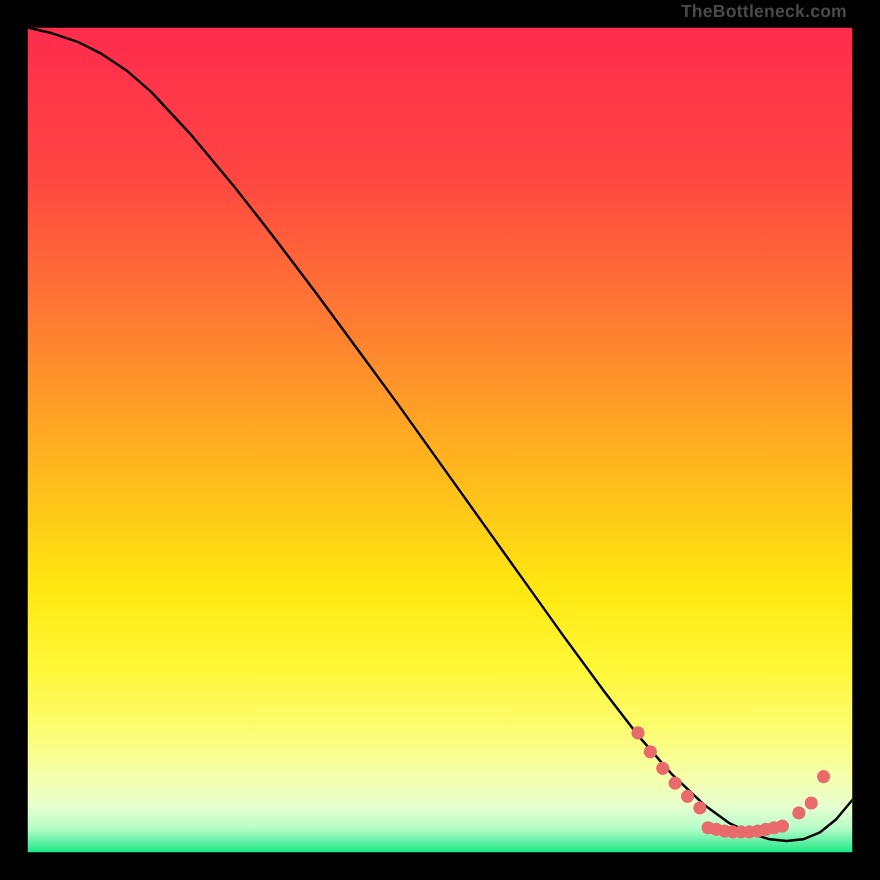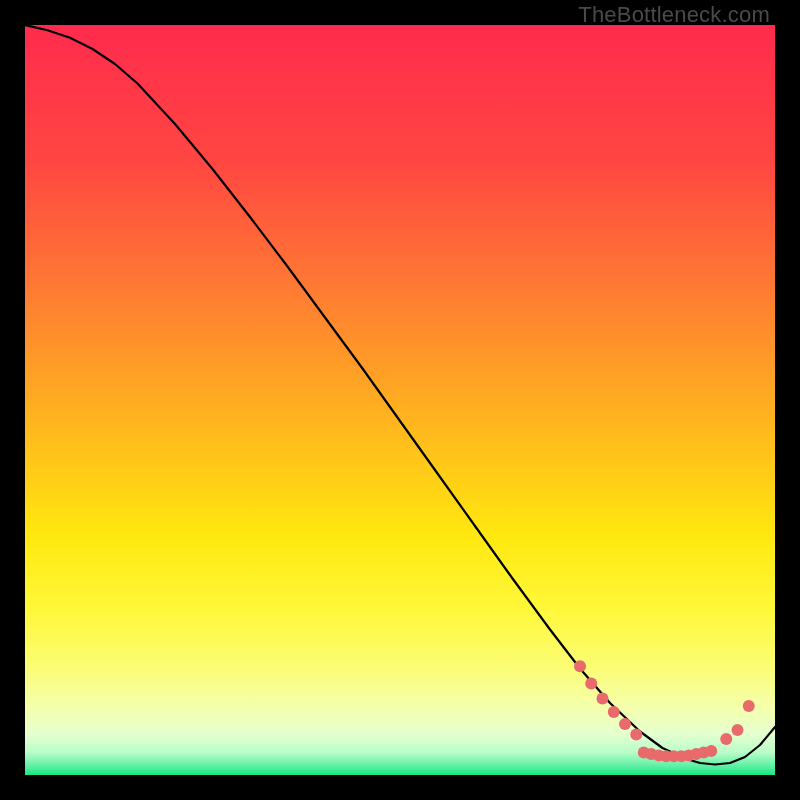--- a/index.html
+++ b/index.html
@@ -24,22 +24,22 @@
     left: 0;
     top: 0;
     width: 750px;
     height: 750px;
   }
   .watermark {
     position: absolute;
     top: 2px;
     right: 30px;
     color: #4a4a4a;
-    font-size: 22px;
-    font-weight: 400;
+    font-size: 16px;
+    font-weight: 700;
     letter-spacing: 0.2px;
     user-select: none;
   }
 </style>
 </head>
 <body>
 
 <div class="watermark">TheBottleneck.com</div>
 
 <div class="frame">

